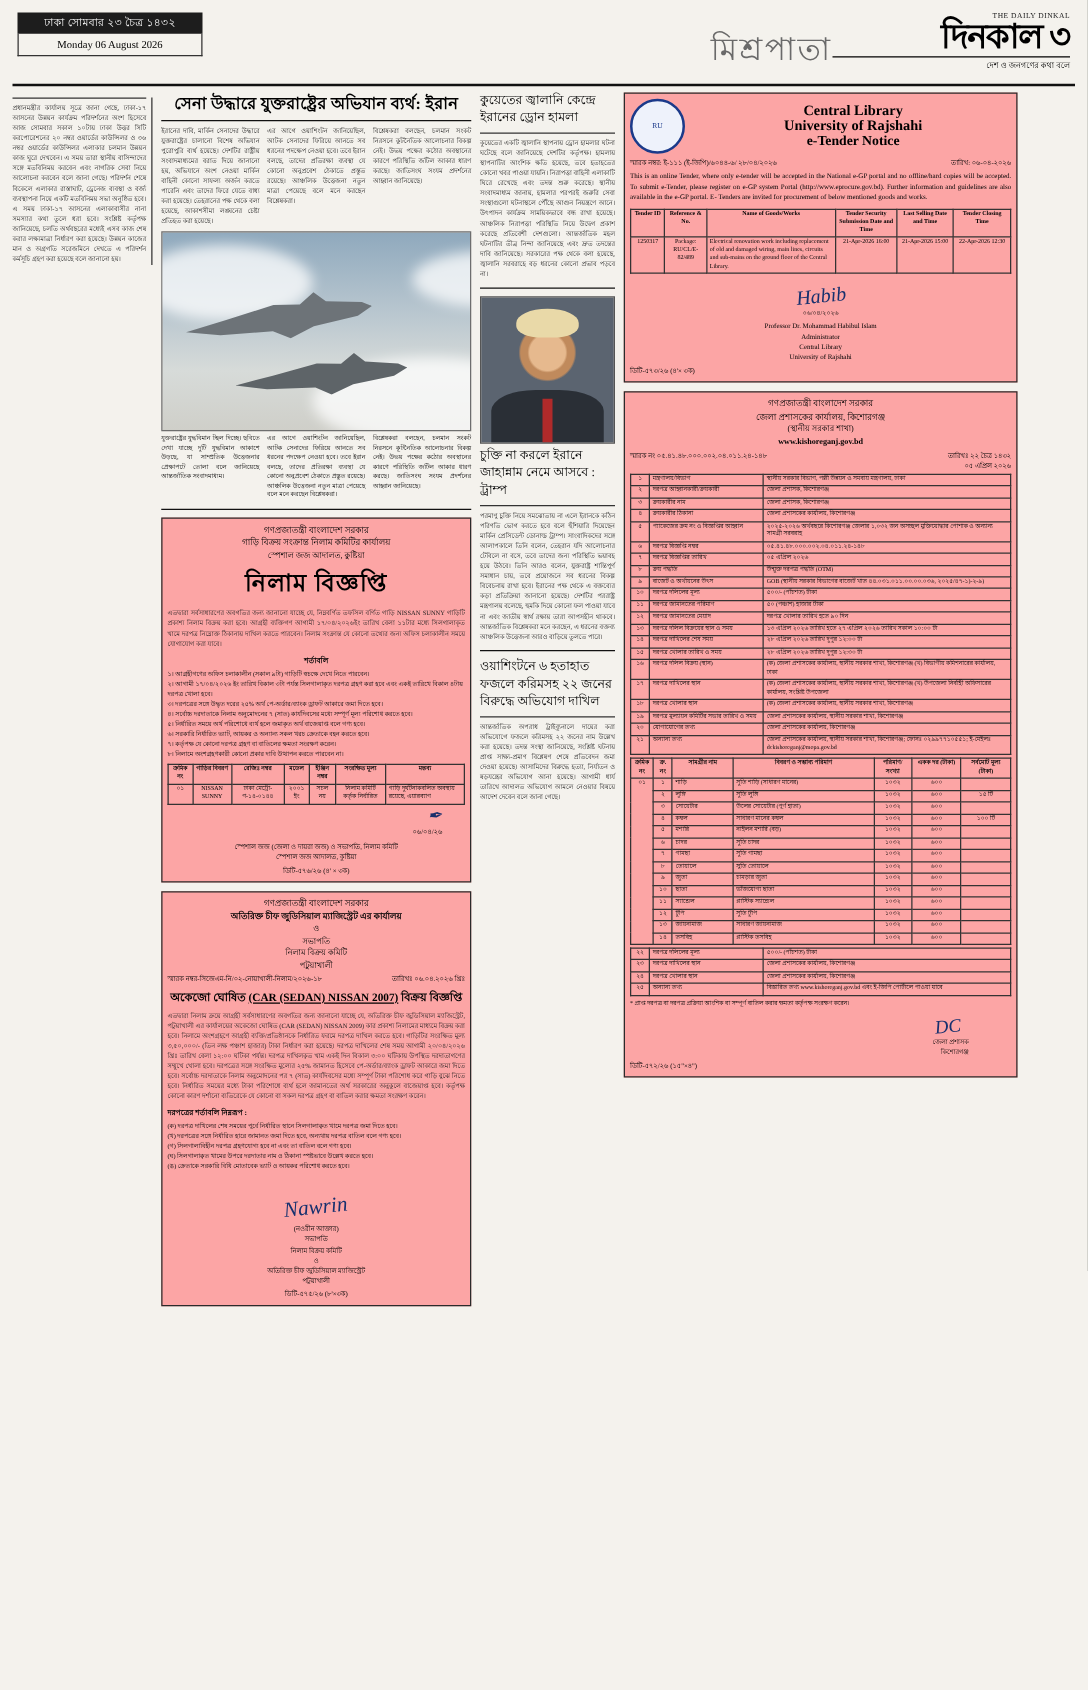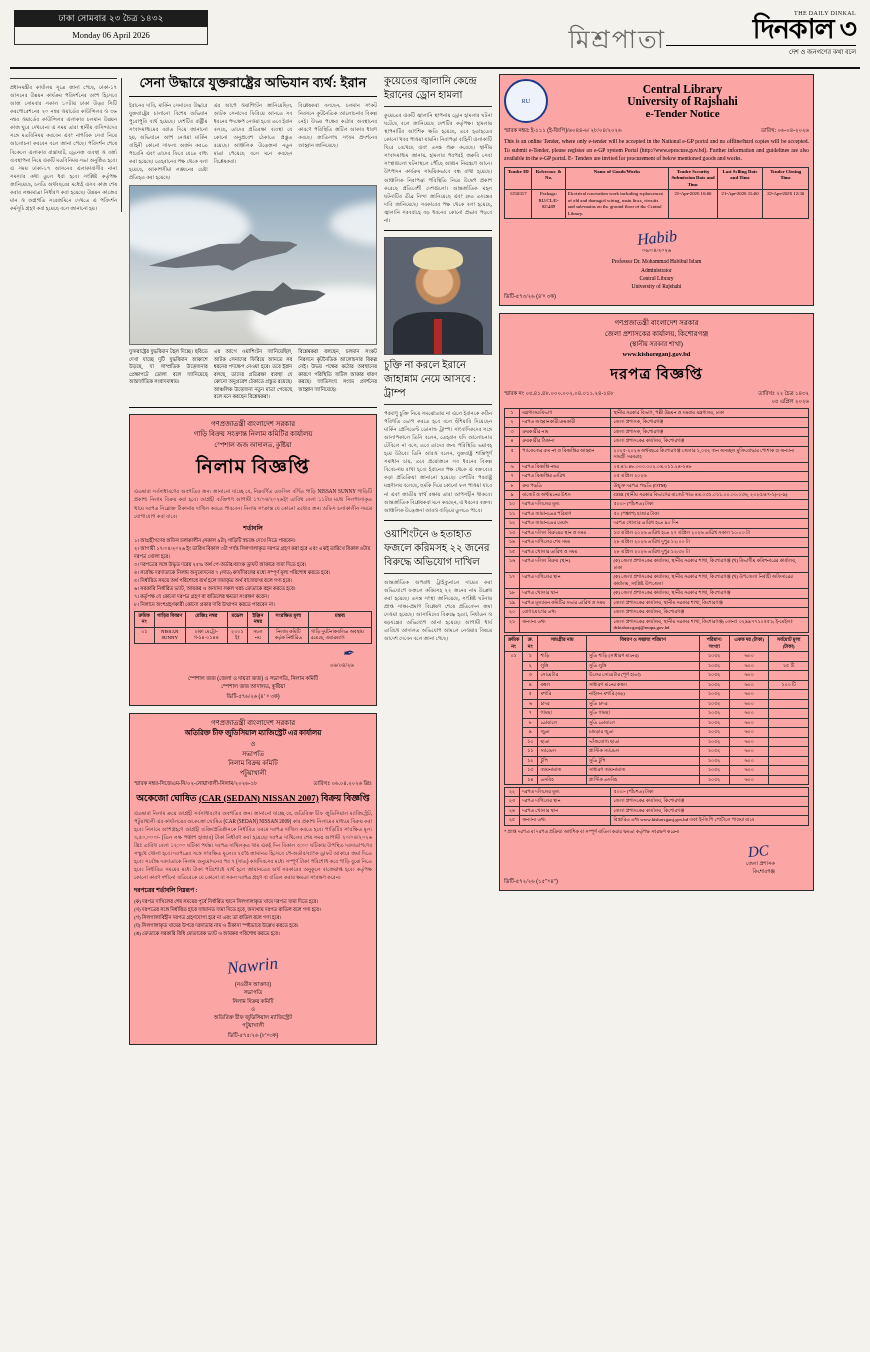--- a/index.html
+++ b/index.html
@@ -4,21 +4,21 @@
 <style>
   * { box-sizing: border-box; }
   html, body { margin:0; padding:0; background:#b9b9b4; }
   body { font-family: "Liberation Serif", serif; }
   .page {
     width: 870px; height: 1352px; margin:0 auto; background:#f4f2ed;
     position: relative; overflow: hidden; padding: 8px 10px;
   }
   
   .masthead { display:flex; align-items:flex-start; justify-content:space-between; padding: 2px 4px 0 4px; }
-  .mh-left { width: 194px; font-size: 8px; line-height: 1.5; }
+  .mh-left { width: 148px; font-size: 8px; line-height: 1.5; }
   .mh-date-bn {
     background:#1d1d1d; color:#fff; text-align:center; font-size:8.5px;
     padding: 2px 4px; letter-spacing: .3px;
   }
   .mh-date-en { text-align:center; font-size:8.5px; border:1px solid #333; border-top:none; padding:2px 4px; }
   .mh-center { flex:1; text-align:right; padding-top: 10px; }
   .mh-center .title { font-size: 25px; color:#6a6a6a; letter-spacing:2px; font-family:"Liberation Serif", serif; }
   .mh-right { width: 190px; text-align:right; }
   .mh-right .eng-small { font-size:6px; letter-spacing:.4px; color:#222; }
   .mh-right .logo { font-size: 27px; font-weight:bold; letter-spacing:-1px; line-height:1; }
@@ -113,21 +113,21 @@
   .sig-line { margin-top:4px; text-align:center; font-size:5.4px; line-height:1.5; }
 </style>
 </head>
 <body>
 
 <div class="page">
 
   <div class="masthead">
     <div class="mh-left">
       <div class="mh-date-bn">ঢাকা সোমবার ২৩ চৈত্র ১৪৩২</div>
-      <div class="mh-date-en">Monday 06 April 2026</div>
+      <div class="mh-date-en">Monday 06 August 2026</div>
     </div>
     <div class="mh-center">
       <div class="title">মিশ্রপাতা</div>
     </div>
     <div class="mh-right">
       <div class="eng-small">THE DAILY DINKAL</div>
       <div class="logo">দিনকাল ৩</div>
       <div class="tagline">দেশ ও জনগণের কথা বলে</div>
     </div>
   </div>
@@ -341,21 +341,20 @@
         <div class="footer-code" style="text-align:left">ডিটি-৫৭৩/২৬ (৪'× ৩ক)</div>
       </div>
 
       <div class="box">
         <div class="gov-head">
           <div class="g1">গণপ্রজাতন্ত্রী বাংলাদেশ সরকার</div>
           <div class="g2">জেলা প্রশাসকের কার্যালয়, কিশোরগঞ্জ</div>
           <div class="g3">(স্থানীয় সরকার শাখা)</div>
           <div class="g3 bold">www.kishoreganj.gov.bd</div>
         </div>
-        <div class="gov-big sm">দরপত্র বিজ্ঞপ্তি</div>
         <div class="meta-row">
           <span>স্মারক নং ০৫.৪১.৪৮.০০০.০০২.০৪.০১১.২৪-১৪৮</span>
           <span class="right">
             <span style="display:block">তারিখঃ ২২ চৈত্র ১৪৩২</span>
             <span style="display:block">০৫ এপ্রিল ২০২৬</span>
           </span>
         </div>
 
         <table class="t tbl-sm">
           <tbody>

